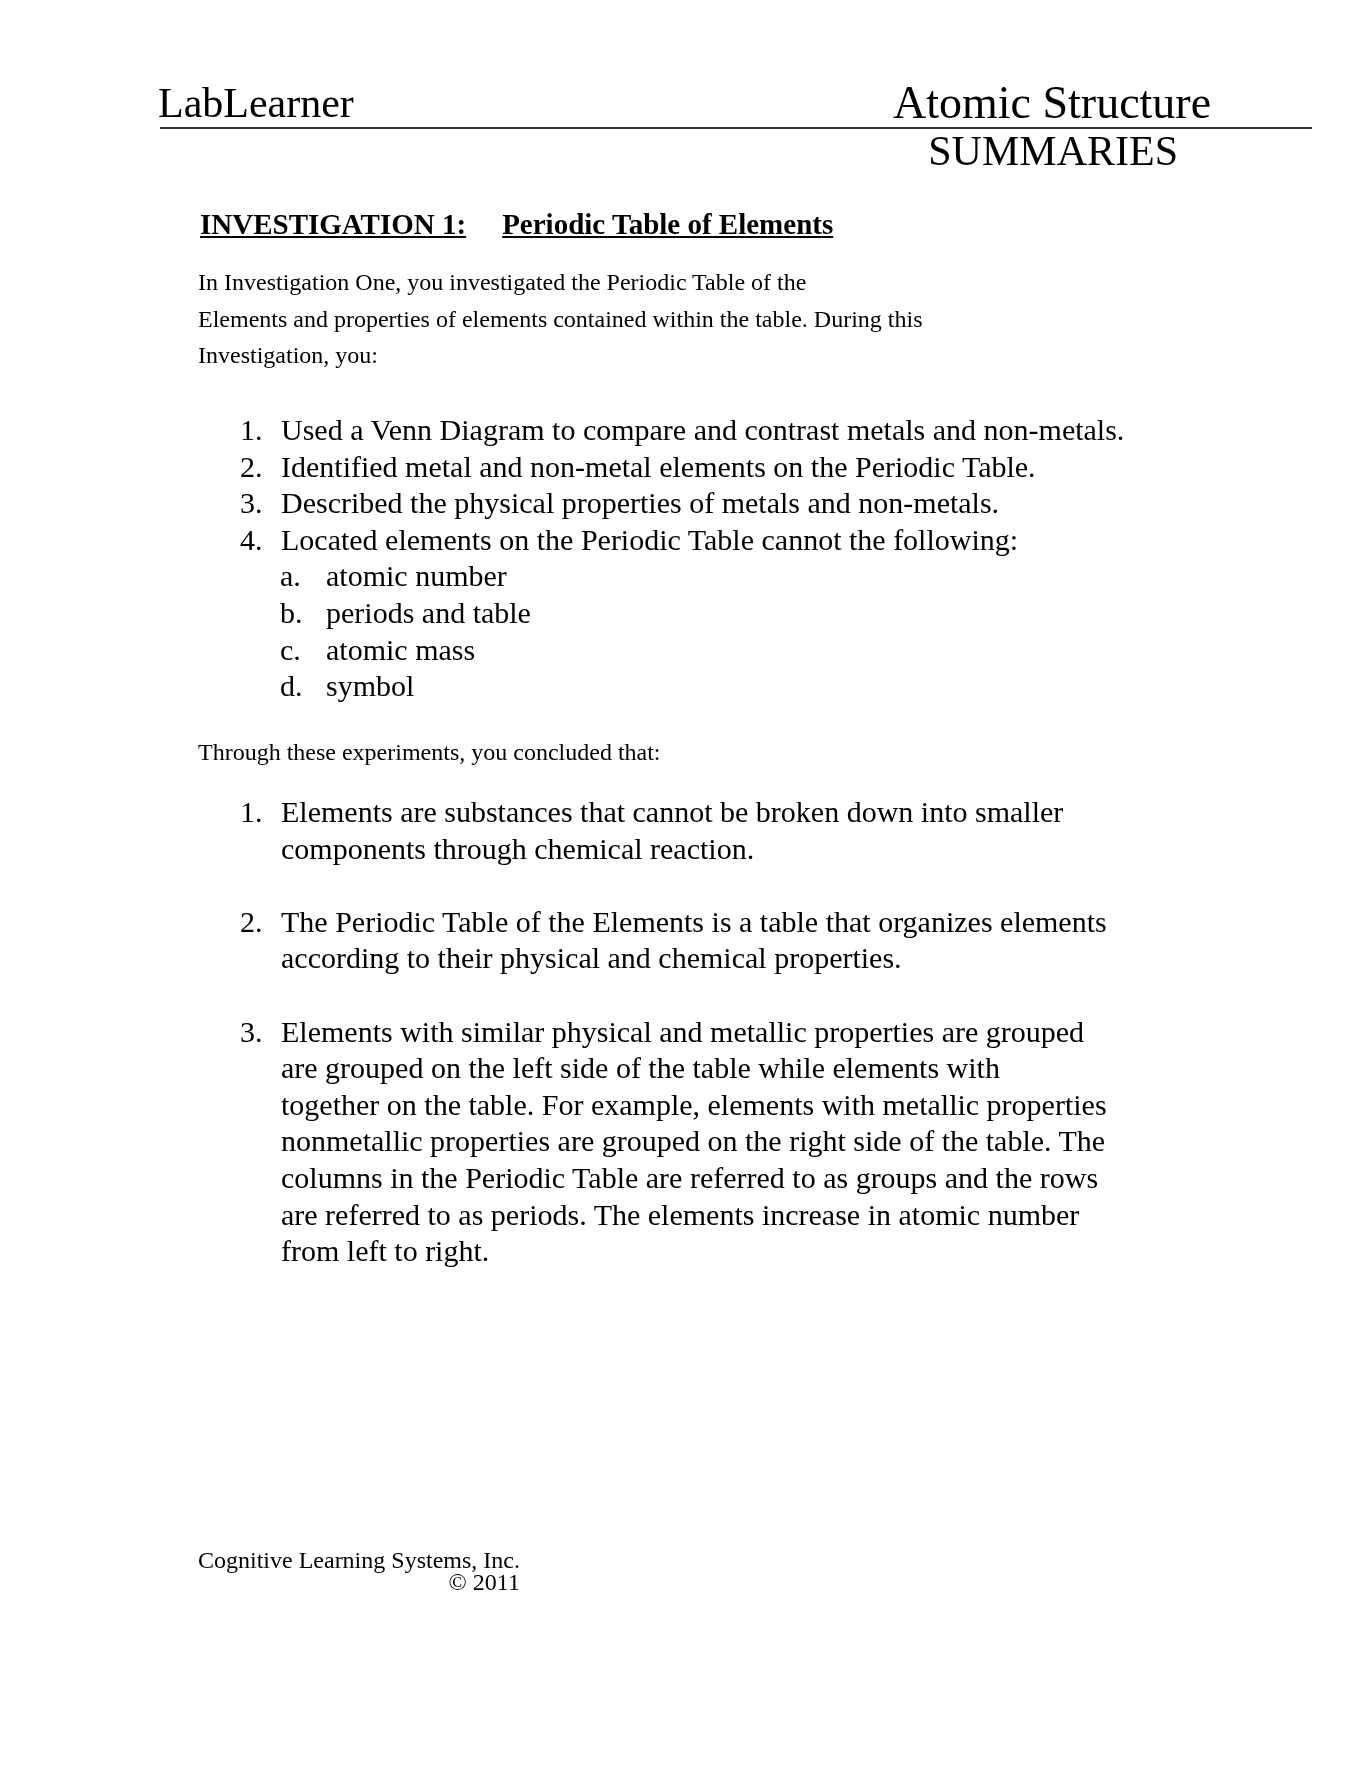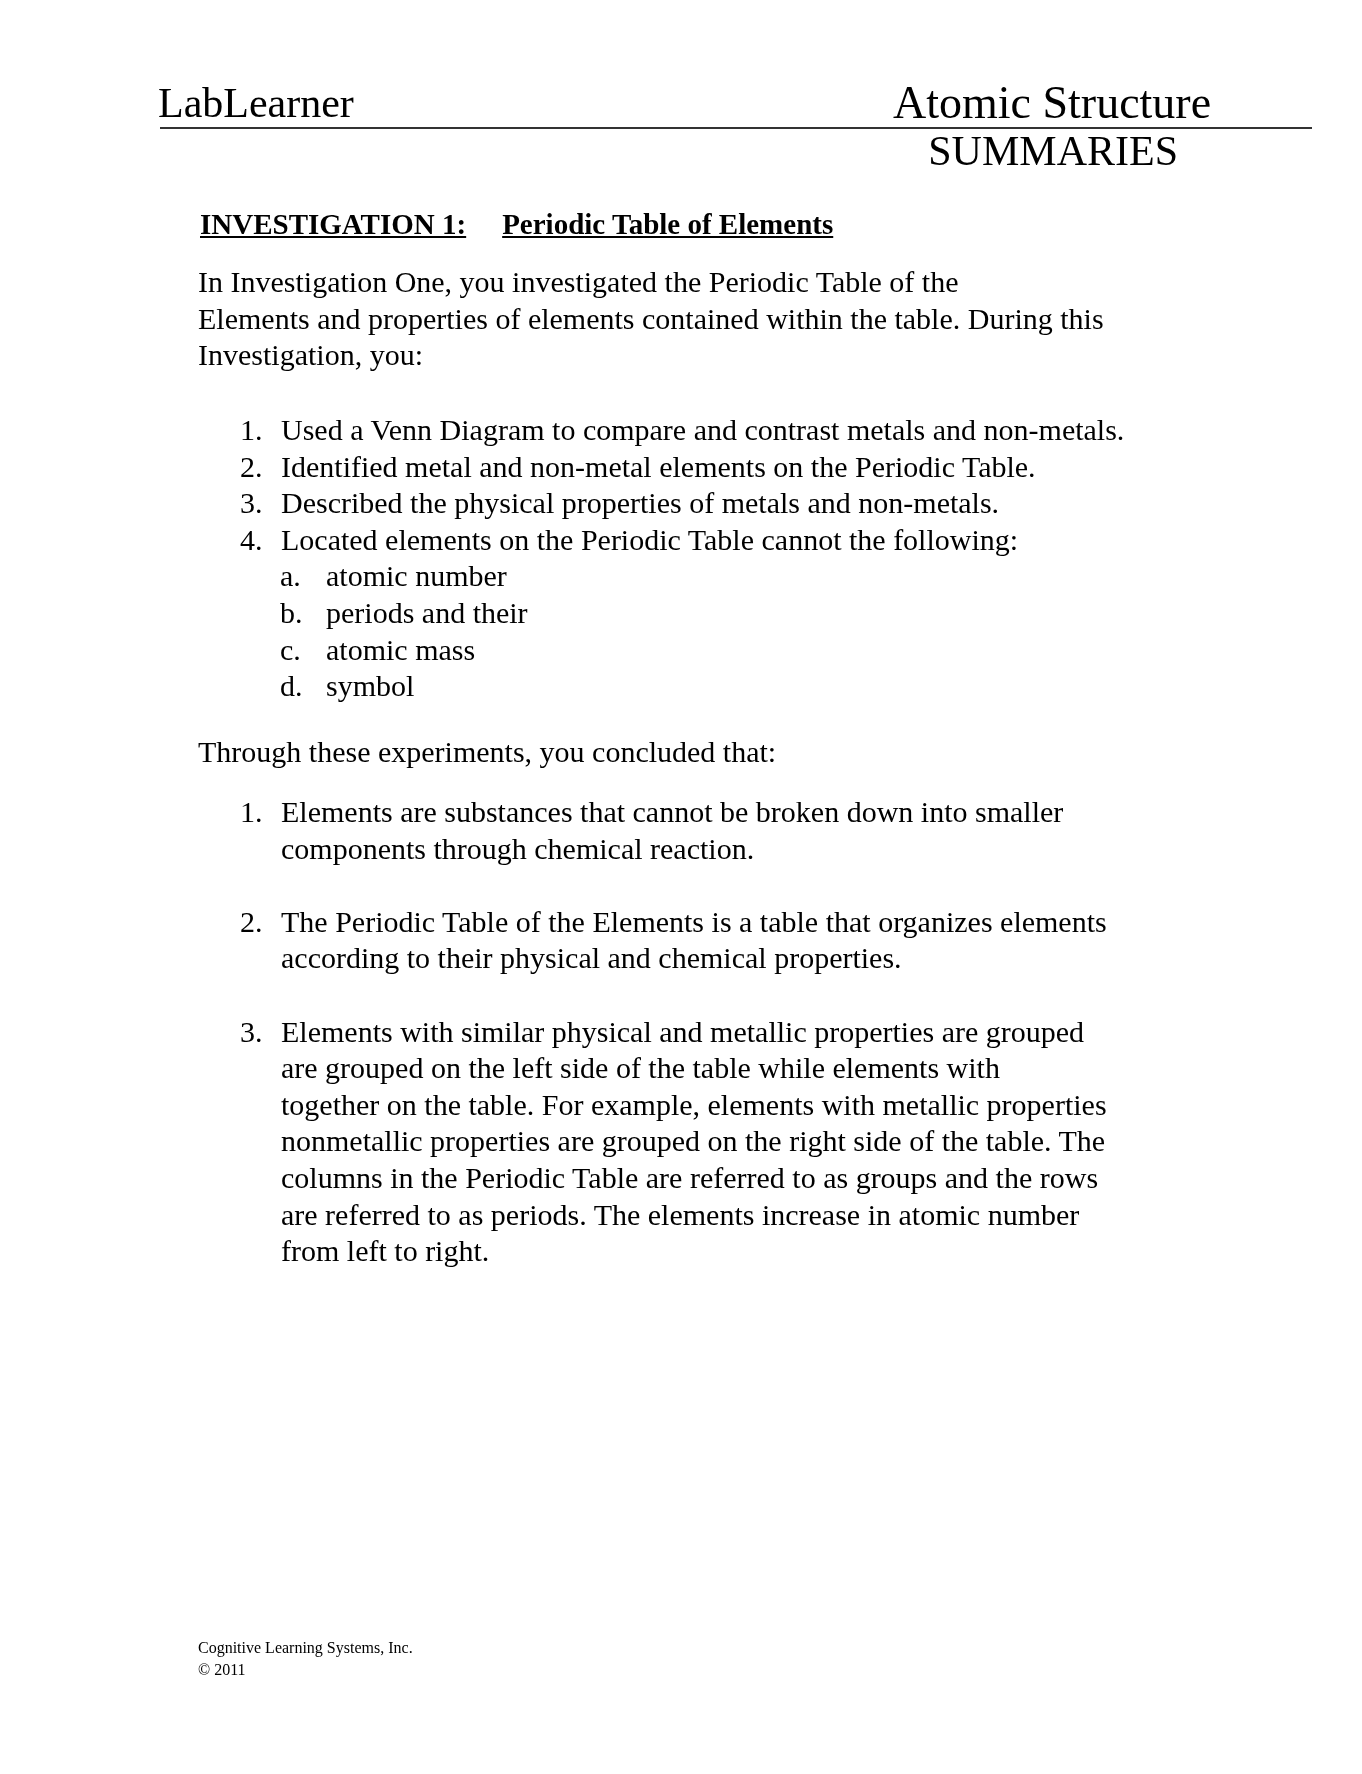--- a/index.html
+++ b/index.html
@@ -5,28 +5,28 @@
   html, body { margin: 0; padding: 0; background: #ffffff; }
   body { width: 1362px; height: 1774px; position: relative; overflow: hidden;
          font-family: "Liberation Serif", "DejaVu Serif", serif; color: #000; }
   .abs { position: absolute; white-space: nowrap; }
   .hdr-left { left: 158px; top: 80px; font-size: 42px; line-height: 46px; }
   .hdr-right { left: 893px; top: 80px; width: 285px; text-align: right; font-size: 46px; line-height: 46px; }
   .hdr-rule { left: 160px; top: 127px; width: 1152px; height: 0; border-top: 2px solid #333; }
   .hdr-sub { left: 900px; top: 128px; width: 278px; text-align: right; font-size: 42px; line-height: 46px; }
   .heading { left: 200px; top: 206px; font-size: 29px; font-weight: bold; line-height: 36px; text-decoration: underline; }
   .heading .gap { display: inline-block; width: 36px; }
-  .para { left: 198px; font-size: 30px; line-height: 36.6px; }
+  .para { left: 198px; font-size: 24px; line-height: 36.6px; }
   .list { left: 240px; font-size: 30px; line-height: 36.6px; }
   .li { position: relative; padding-left: 41px; }
   .li .num { position: absolute; left: 0; top: 0; }
   .sub { position: relative; padding-left: 86px; }
   .sub .let { position: absolute; left: 40px; top: 0; }
   .gap-item { margin-top: 36.6px; }
-  .footer { left: 198px; top: 1637px; font-size: 16px; line-height: 22px; }
+  .footer { left: 198px; top: 1549px; font-size: 24px; line-height: 22px; text-align: right; }
 </style>
 </head>
 <body>
 
 <div class="abs hdr-left">LabLearner</div>
 <div class="abs hdr-right">Atomic Structure</div>
 <div class="abs hdr-rule"></div>
 <div class="abs hdr-sub">SUMMARIES</div>
 
 <div class="abs heading">
@@ -55,21 +55,21 @@
   <div class="li">
     <span class="num">4.</span>
     <span>Located elements on the Periodic Table cannot the following:</span>
   </div>
   <div class="sub">
     <span class="let">a.</span>
     <span>atomic number</span>
   </div>
   <div class="sub">
     <span class="let">b.</span>
-    <span>periods and their</span>
+    <span>periods and table</span>
   </div>
   <div class="sub">
     <span class="let">c.</span>
     <span>atomic mass</span>
   </div>
   <div class="sub">
     <span class="let">d.</span>
     <span>symbol</span>
   </div>
 </div>

